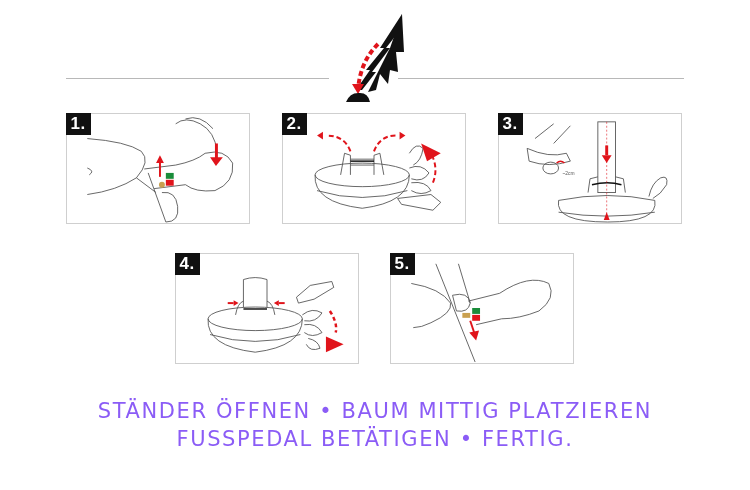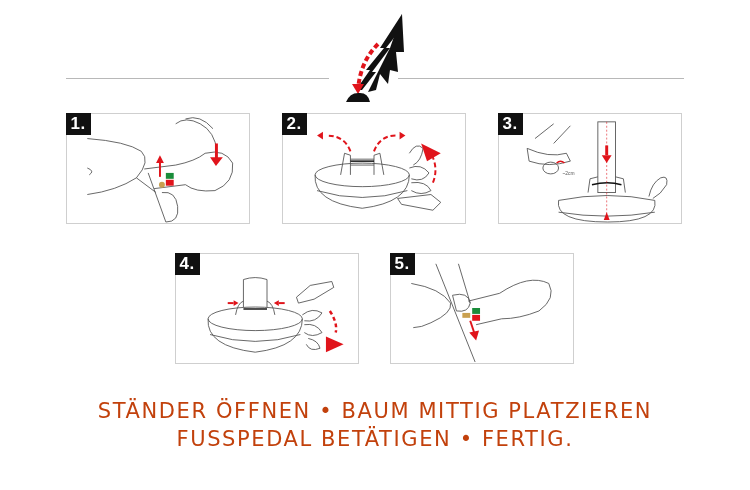--- a/index.html
+++ b/index.html
@@ -2,21 +2,21 @@
 <html><head>
 <meta charset="utf-8">
 <style>
   html,body{margin:0;padding:0;background:#fff;}
   body{width:750px;height:490px;position:relative;overflow:hidden;font-family:"Liberation Sans",sans-serif;}
   .divider{position:absolute;top:78px;height:1px;background:#b8b8b8;}
   .logo{position:absolute;left:340px;top:12px;width:66px;height:92px;}
   .panel{position:absolute;width:184px;height:111px;border:1.5px solid #cfcfcf;background:#fff;box-sizing:border-box;}
   .badge{position:absolute;left:-1.5px;top:-1.5px;background:#111;color:#fff;font-weight:bold;font-size:17px;line-height:22px;padding:0 5px;height:22px;letter-spacing:0.5px;}
   .art{position:absolute;left:0;top:0;width:100%;height:100%;}
-  .caption{position:absolute;left:0;width:750px;text-align:center;color:#c2410c;font-size:21px;letter-spacing:1.6px;font-family:"DejaVu Sans",sans-serif;font-weight:normal;}
+  .caption{position:absolute;left:0;width:750px;text-align:center;color:#8b5cf6;font-size:21px;letter-spacing:1.6px;font-family:"DejaVu Sans",sans-serif;font-weight:normal;}
 </style>
 </head>
 <body>
 
 <div class="divider" style="left:66px;width:263px;"></div>
 <div class="divider" style="left:398px;width:286px;"></div>
 
 <svg class="logo" viewBox="0 0 66 92">
   <polygon points="62,2 40,36 44,36 26,58 30,58 16,78 22,78 36,60 32,60 50,36 46,36 60,18" fill="#111"></polygon>
   <polygon points="62,2 64,40 56,40 58,60 50,58 48,72 40,62 36,78 28,80 50,36" fill="#111"></polygon>

